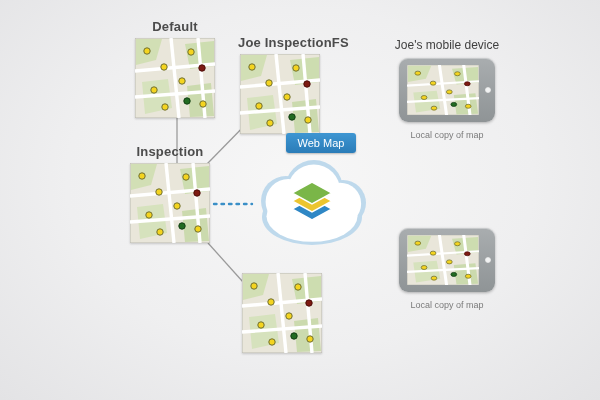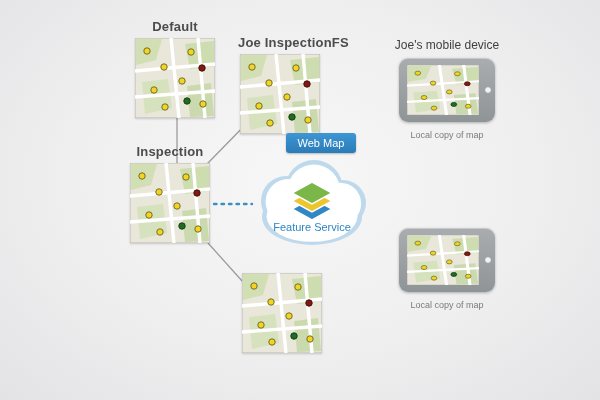--- a/index.html
+++ b/index.html
@@ -146,21 +146,20 @@
         <circle cx="95" cy="50" r="23"></circle>
         <ellipse cx="64" cy="64" rx="50" ry="28"></ellipse>
       </g>
 
       <g stroke="#ffffff" stroke-width="1.5">
         <polygon points="64,45 84,56 64,67 44,56" fill="#2f87c5"></polygon>
         <polygon points="64,37 84,48 64,59 44,48" fill="#ecc52f"></polygon>
         <polygon points="64,29 84,40 64,51 44,40" fill="#7ab648"></polygon>
       </g>
     </svg>
-    <div class="fs-label">Feature Service</div>
   </div>
 
   <div class="device-node" id="node-joe-device">
     <div class="dlabel">Joe's mobile device</div>
     <div class="tablet">
       <svg class="tmap" viewBox="0 0 80 80" preserveAspectRatio="none">
           <use href="#maptile-sym"></use>
         </svg>
       <span class="cam"></span>
     </div>

